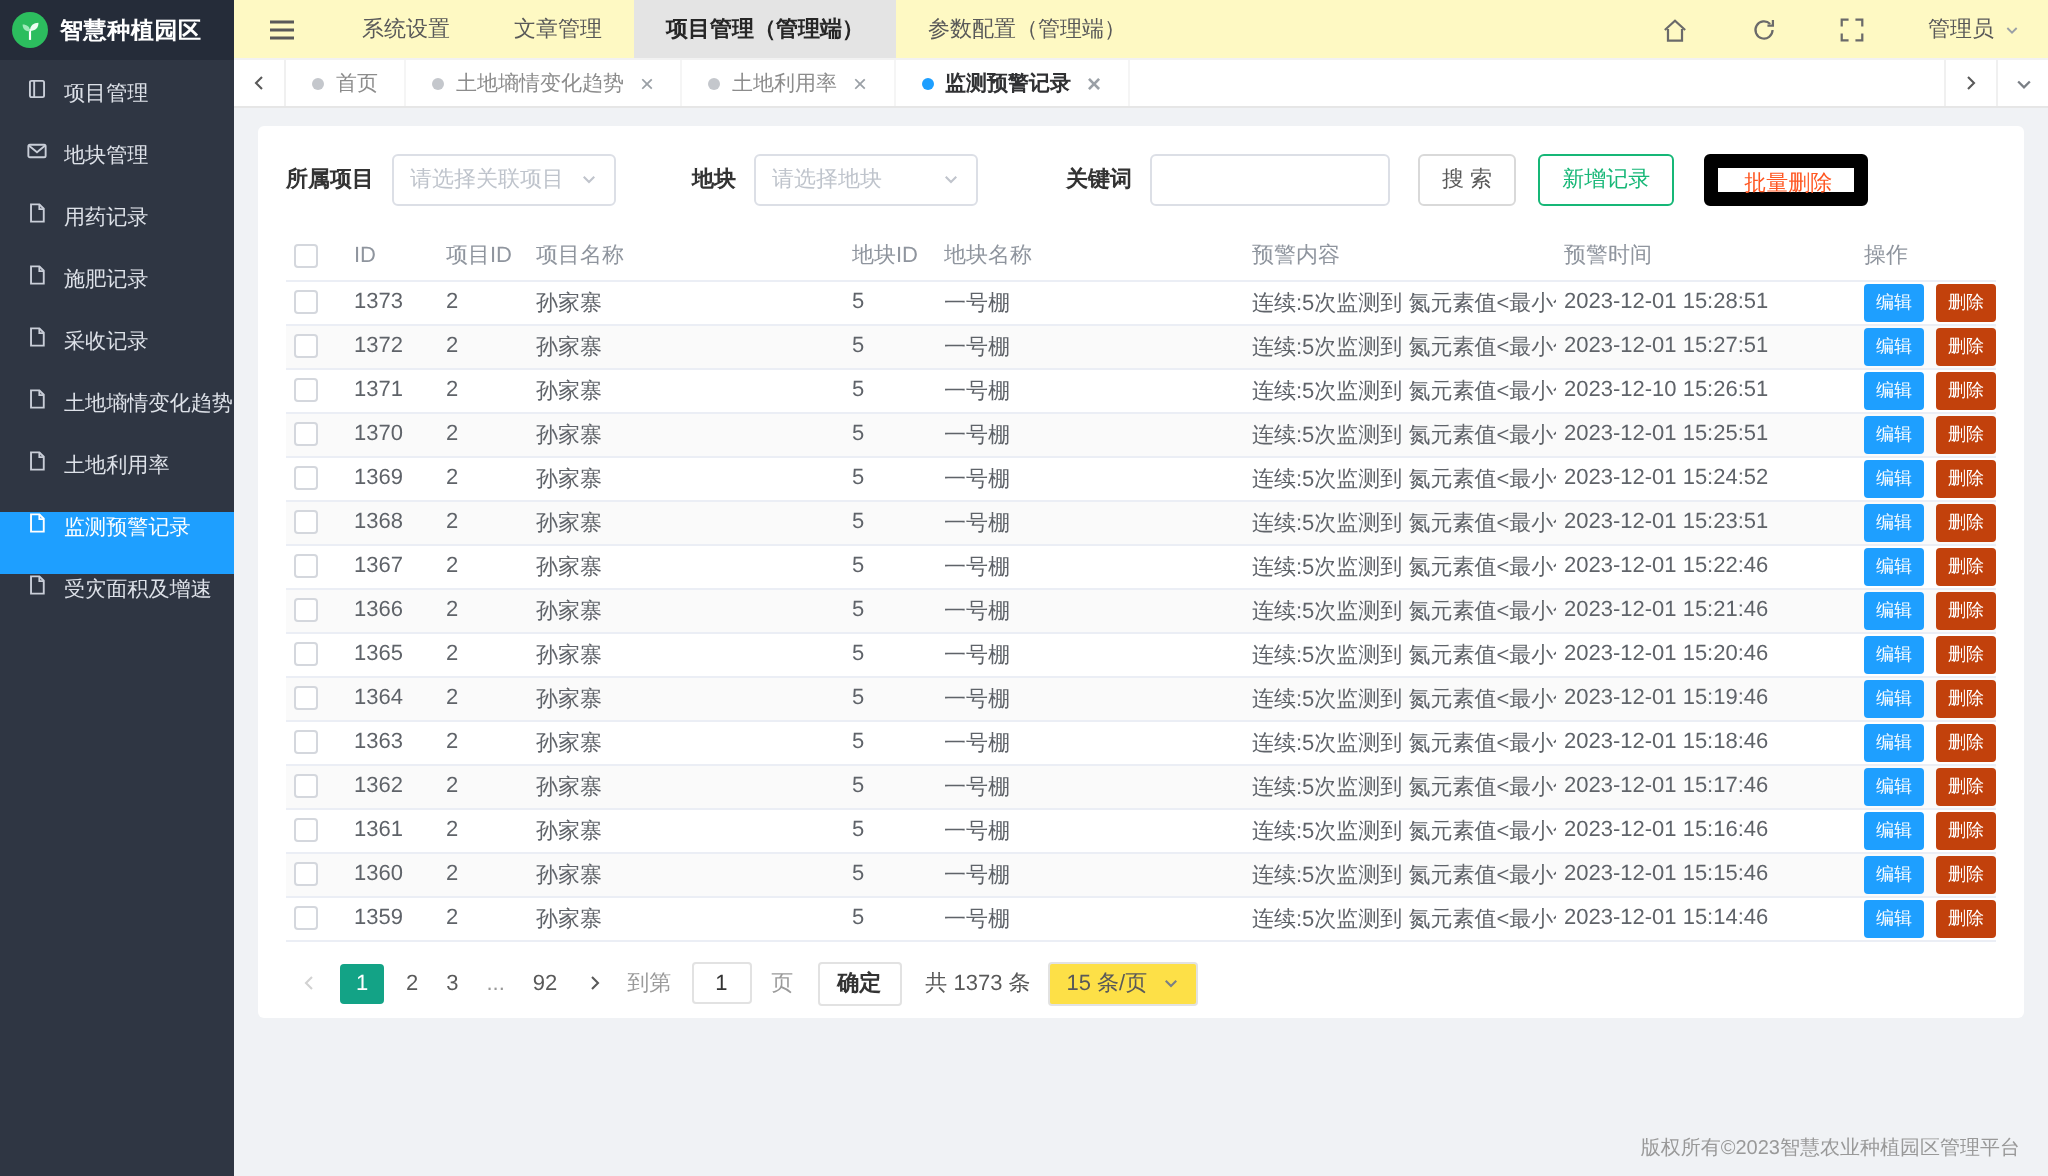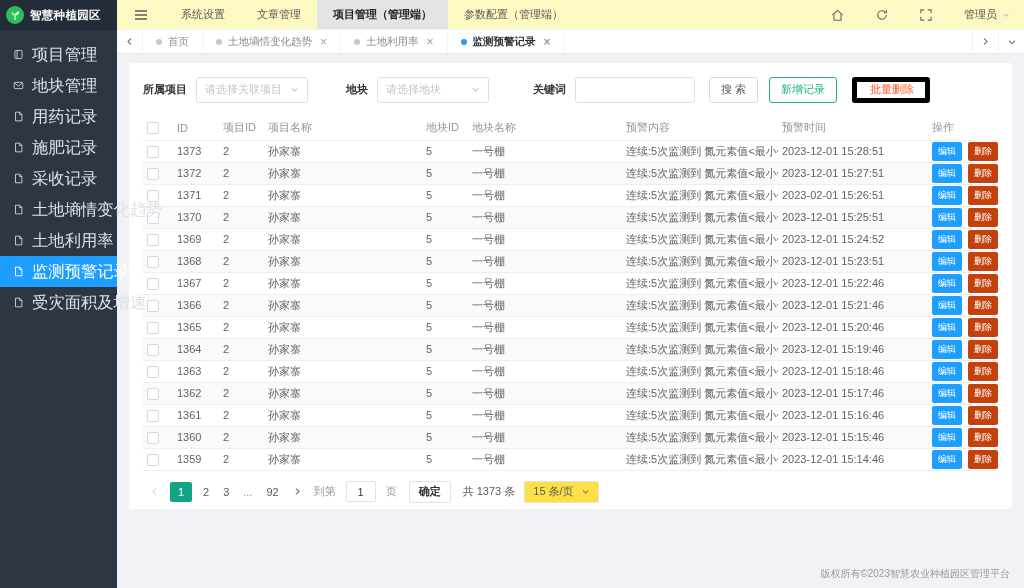--- a/index.html
+++ b/index.html
@@ -4,21 +4,21 @@
 <style>
   * { margin:0; padding:0; box-sizing:border-box; }
   body { font-family:"Liberation Sans","DejaVu Sans",sans-serif; background:#ddd; }
   .screen { position:relative; width:1024px; height:588px; background:#f0f2f5; overflow:hidden; }
 
   
   .sidebar { position:absolute; left:0; top:0; width:117px; height:588px; background:#2f3643; z-index:3; }
   .logo-bar { height:30px; background:#252c39; display:flex; align-items:center; padding:0 6px; gap:6px; }
   .brand-title { color:#fff; font-size:11.5px; font-weight:bold; white-space:nowrap; letter-spacing:.3px; }
   .menu { padding-top:9px; }
-  .side-item { height:31px; display:flex; align-items:center; gap:8px; padding-left:13px; color:#dde1e8; font-size:17px; cursor:pointer; white-space:nowrap; }
+  .side-item { height:31px; display:flex; align-items:flex-start; gap:8px; padding-left:13px; color:#dde1e8; font-size:11px; cursor:pointer; white-space:nowrap; }
   .side-item.active { background:#1e9fff; color:#fff; }
   .side-icon { display:flex; align-items:center; color:#c9ced8; }
   .side-item.active .side-icon { color:#fff; }
   .side-label { transform:scale(.96); transform-origin:left center; }
 
   
   .main { position:absolute; left:117px; top:0; right:0; bottom:0; }
   .topbar { height:30px; background:#fef9c3; display:flex; align-items:stretch; border-bottom:1px solid #f2f2f2; }
   .hamburger { display:flex; align-items:center; padding:0 17px; cursor:pointer; }
   .topnav { display:flex; align-items:stretch; }
@@ -46,21 +46,21 @@
   
   .filter-bar { display:flex; align-items:center; height:27px; margin-bottom:13px; font-size:11px; }
   .f-label { font-weight:bold; color:#333; margin-right:9px; white-space:nowrap; }
   .g1 { margin-left:38px; } .g2 { margin-left:44px; }
   .select { width:112px; height:26px; border:1px solid #dcdfe6; border-radius:3px; display:flex; align-items:center; justify-content:space-between; padding:0 8px; background:#fff; cursor:pointer; }
   .select .ph { color:#bfc4cc; font-size:11px; white-space:nowrap; }
   .kw-input { width:120px; height:26px; border:1px solid #dcdfe6; border-radius:3px; padding:0 8px; font-size:11px; color:#333; outline:none; }
   .btn { height:26px; padding:0 11px; border-radius:3px; background:#fff; font-size:11px; cursor:pointer; font-family:inherit; white-space:nowrap; }
   .btn-search { border:1px solid #d9d9d9; color:#595959; margin-left:14px; }
   .btn-add { border:1px solid #16b777; color:#16b777; margin-left:11px; }
-  .btn-del { border:5px solid #000000; color:#ff5722; margin-left:15px;padding-left:13px; }
+  .btn-del { border:7px solid #000000; color:#ff5722; margin-left:15px;padding-left:13px; }
 
   
   table.grid { width:100%; border-collapse:collapse; table-layout:fixed; font-size:11px; color:#5f6369; }
   .grid thead th { height:24px; font-weight:normal; color:#8f959e; text-align:left; border-bottom:1px solid #ebeef5; padding:0 4px; white-space:nowrap; }
   .grid tbody td { height:22px; border-bottom:1px solid #ebeef5; padding:0 4px; white-space:nowrap; overflow:hidden; }
   .grid tbody tr:nth-child(even) { background:#fafafa; }
   .cb-col { text-align:left; }
   .checkbox { display:inline-block; width:12px; height:12px; border:1px solid #d4d7dd; border-radius:2px; background:#fff; vertical-align:middle; cursor:pointer; }
   th.ops, td.ops { text-align:center; }
   .mini-btn { border:none; border-radius:2px; color:#fff; font-size:9px; padding:3px 6px; cursor:pointer; font-family:inherit; }
@@ -339,21 +339,21 @@
                 <td class="ops"><button class="mini-btn edit">编辑</button><button class="mini-btn del">删除</button></td>
               </tr>
               <tr>
                 <td class="cb-col"><span class="checkbox"></span></td>
                 <td>1371</td>
                 <td>2</td>
                 <td>孙家寨</td>
                 <td>5</td>
                 <td>一号棚</td>
                 <td>连续:5次监测到 氮元素值&lt;最小值</td>
-                <td>2023-02-01 15:26:51</td>
+                <td>2023-12-10 15:26:51</td>
                 <td class="ops"><button class="mini-btn edit">编辑</button><button class="mini-btn del">删除</button></td>
               </tr>
               <tr>
                 <td class="cb-col"><span class="checkbox"></span></td>
                 <td>1370</td>
                 <td>2</td>
                 <td>孙家寨</td>
                 <td>5</td>
                 <td>一号棚</td>
                 <td>连续:5次监测到 氮元素值&lt;最小值</td>

